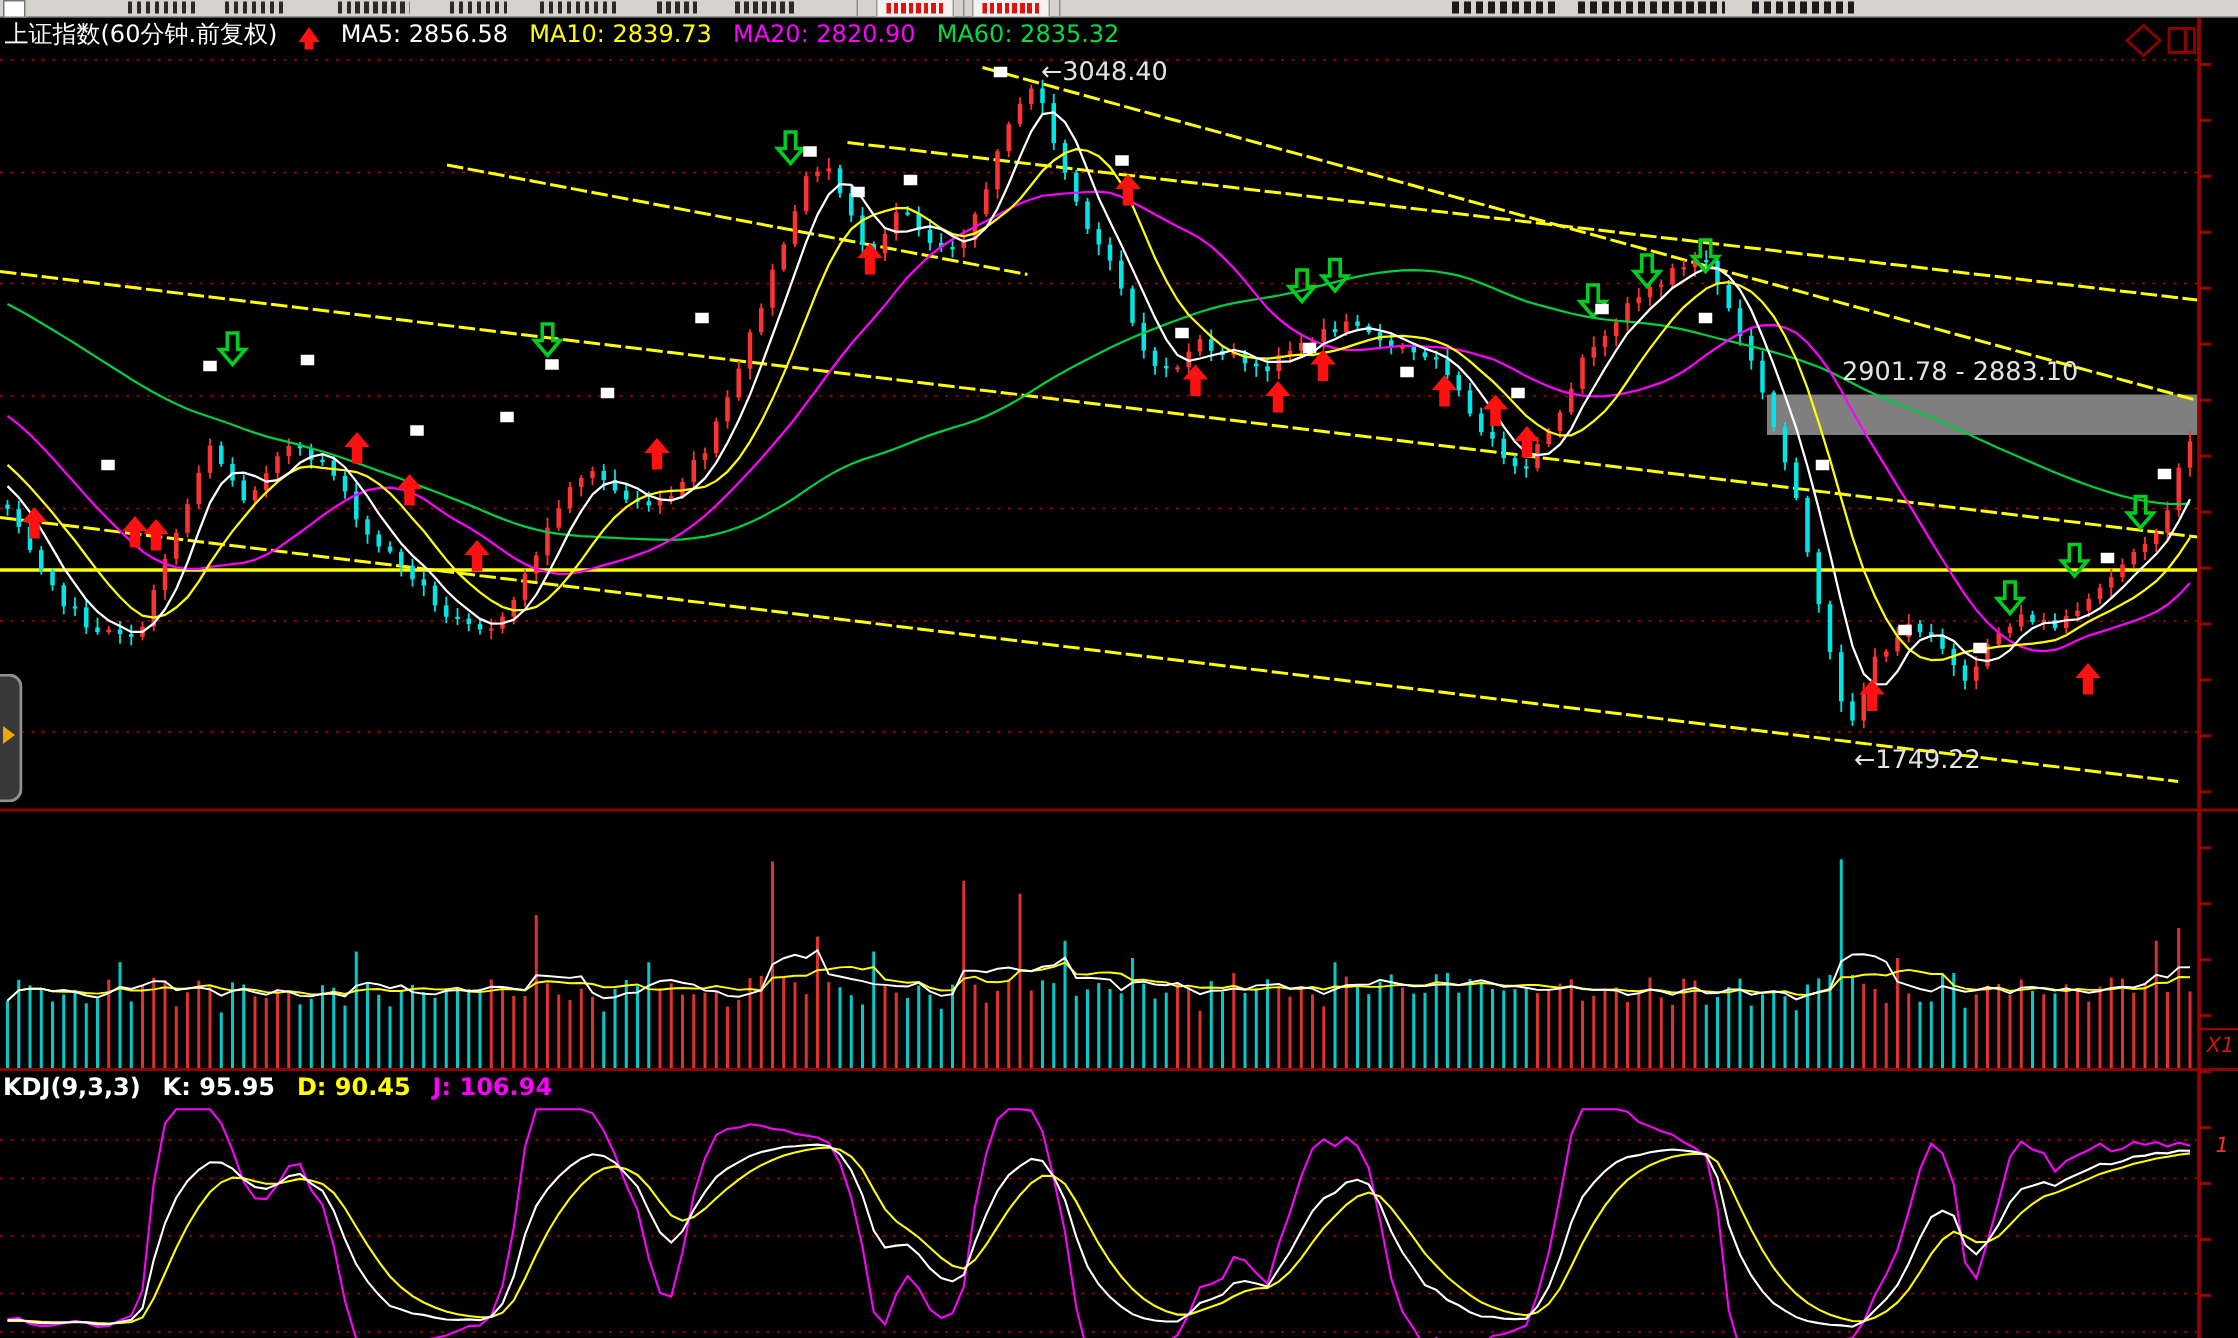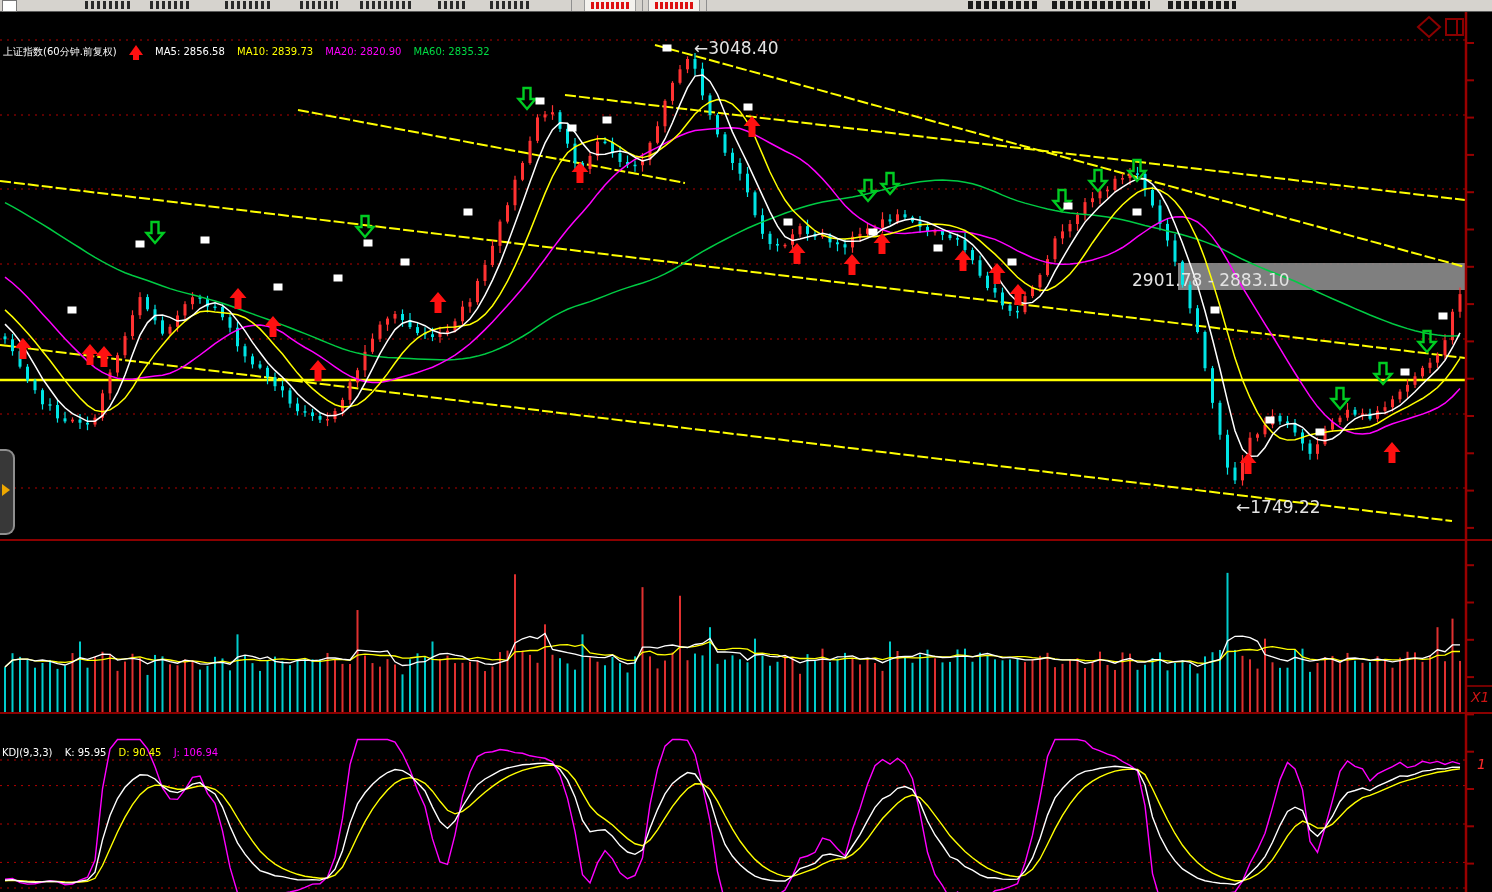--- a/index.html
+++ b/index.html
@@ -8,21 +8,21 @@
   
   .menubar{position:absolute;left:0;top:0;width:1492px;height:11px;background:#d6d3ce;border-bottom:1px solid #5a5a5a;}
   .win-icon{position:absolute;left:2px;top:0;width:13px;height:10px;background:#fff;border:1px solid #777;}
   .frag{position:absolute;top:1px;height:8px;background:repeating-linear-gradient(90deg,#2a2a2a 0 3px,rgba(0,0,0,0) 3px 6px);}
   .frag.bold{background:repeating-linear-gradient(90deg,#1a1a1a 0 5px,rgba(0,0,0,0) 5px 8px);}
   .redbtn{position:absolute;top:0;height:11px;background:#f4f2ee;border-left:1px solid #9a9a9a;border-right:1px solid #9a9a9a;}
   .redbtn .rfrag{position:absolute;left:6px;right:6px;top:2px;height:7px;
       background:repeating-linear-gradient(90deg,#dd1111 0 3px,rgba(0,0,0,0) 3px 5px);}
   .sep{position:absolute;top:0;width:1px;height:11px;background:#8f8f8f;}
   
-  .hdr{position:absolute;white-space:nowrap;font-size:10px;letter-spacing:0;margin-top:32px;}
+  .hdr{position:absolute;white-space:nowrap;font-size:16px;letter-spacing:0;}
   .hdr span{margin-right:9px;}
   .w{color:#ffffff}.y{color:#ffff00}.m{color:#ff00ff}.g{color:#00dd44}
   .uparrow{display:inline-block;width:0;height:0;border-left:7px solid transparent;border-right:7px solid transparent;
            border-bottom:10px solid #ff1111;position:relative;top:0px;margin-right:2px;}
   .uparrow:after{content:"";position:absolute;left:-3px;top:10px;width:6px;height:5px;background:#ff1111;}
   .ann{position:absolute;color:#e3e3e3;font-size:17px;white-space:nowrap;text-align:right;}
   .axis-label{position:absolute;color:#cc1414;font-size:14px;font-style:italic;}
   .flyout{position:absolute;left:0;top:449px;width:13px;height:82px;background:#3d3d3d;opacity:.93;
           border:2px solid #9a9a9a;border-left:none;border-radius:0 9px 9px 0;}
   .flyout .tri{position:absolute;left:2px;top:33px;width:0;height:0;border-top:6px solid transparent;
@@ -757,29 +757,29 @@
 <div class="hdr" style="left:3px;top:13px;">
   <span class="w">上证指数(60分钟.前复权)</span>
   <span class="uparrow"></span>
   <span class="w">MA5: 2856.58</span>
   <span class="y">MA10: 2839.73</span>
   <span class="m">MA20: 2820.90</span>
   <span class="g">MA60: 2835.32</span>
 </div>
 
 
-<div class="hdr" style="left:2px;top:715px;">
+<div class="hdr" style="left:2px;top:715px;font-weight:bold;">
   <span class="w">KDJ(9,3,3)</span>
   <span class="w">K: 95.95</span>
   <span class="y">D: 90.45</span>
   <span class="m">J: 106.94</span>
 </div>
 
 <span class="ann" style="left:694px;top:38px;">←3048.40</span>
-<span class="ann" style="left:1132px;top:238px;margin-top:32px;">2901.78 - 2883.10</span>
+<span class="ann" style="left:1228px;top:238px;">2901.78 - 2883.10</span>
 <span class="ann" style="left:1236px;top:497px;">←1749.22</span>
 <span class="axis-label" style="left:1471px;top:689px;">X1</span>
 <span class="axis-label" style="left:1477px;top:756px;color:#ff2a2a;">1</span>
 
 <div class="flyout">
   <div class="tri"></div>
 </div>
 
 </div>
 

